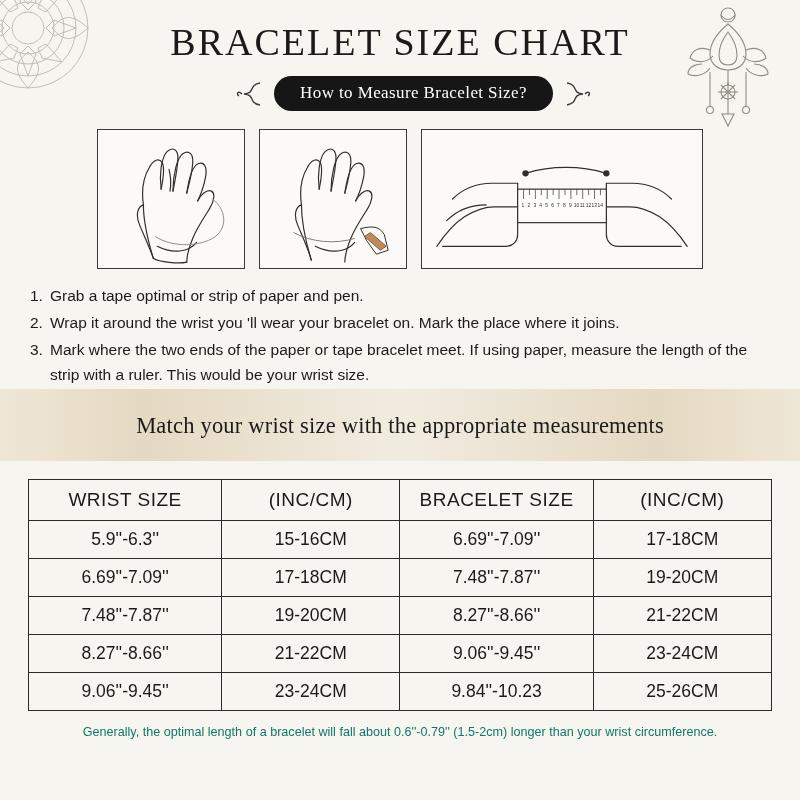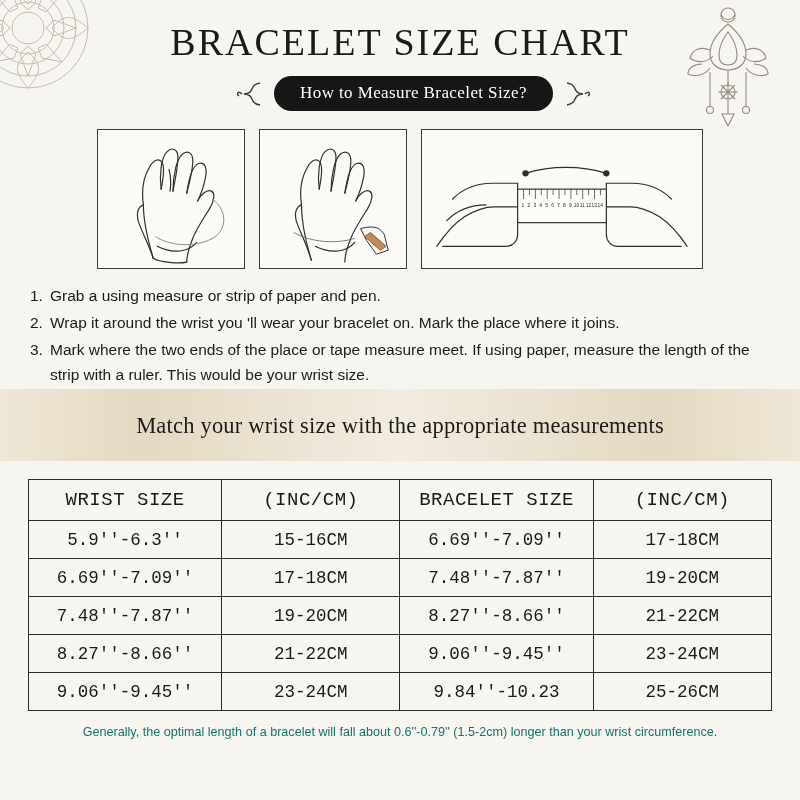--- a/index.html
+++ b/index.html
@@ -126,21 +126,21 @@
     letter-spacing: 0.2px;
   }
 
   
   .table-wrap {
     margin: 18px 28px 0 28px;
   }
   table.size-table {
     width: 100%;
     border-collapse: collapse;
-    font-family: Liberation Mono, monospace;
+    font-family: Liberation Sans, sans-serif;
   }
   table.size-table th,
   table.size-table td {
     border: 1px solid #2b2b2b;
     text-align: center;
     font-weight: 400;
     font-size: 17.5px;
     height: 37px;
     padding: 0 4px;
     white-space: nowrap;
@@ -334,29 +334,29 @@
         <circle cx="104" cy="44" r="3.2" fill="#2f2f2f"></circle>
         <circle cx="186" cy="44" r="3.2" fill="#2f2f2f"></circle>
       </svg>
     </div>
 
   </div>
 
   <div class="steps">
     <div class="step">
       <div class="step-num">1.</div>
-      <div class="step-text">Grab a using measure or strip of paper and pen.</div>
+      <div class="step-text">Grab a tape optimal or strip of paper and pen.</div>
     </div>
     <div class="step">
       <div class="step-num">2.</div>
       <div class="step-text">Wrap it around the wrist you 'll wear your bracelet on. Mark the place where it joins.</div>
     </div>
     <div class="step">
       <div class="step-num">3.</div>
-      <div class="step-text">Mark where the two ends of the place or tape measure meet. If using paper, measure the length of the strip with a ruler. This would be your wrist size.</div>
+      <div class="step-text">Mark where the two ends of the paper or tape bracelet meet. If using paper, measure the length of the strip with a ruler. This would be your wrist size.</div>
     </div>
   </div>
 
   <div class="banner">
     <div class="banner-line">Match your wrist size with the appropriate measurements</div>
   </div>
 
   <div class="table-wrap">
     <table class="size-table">
       <thead>

